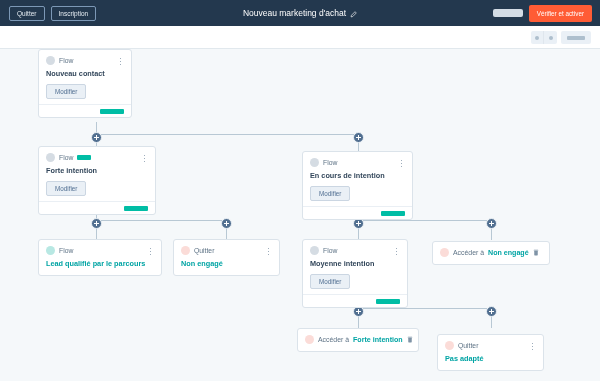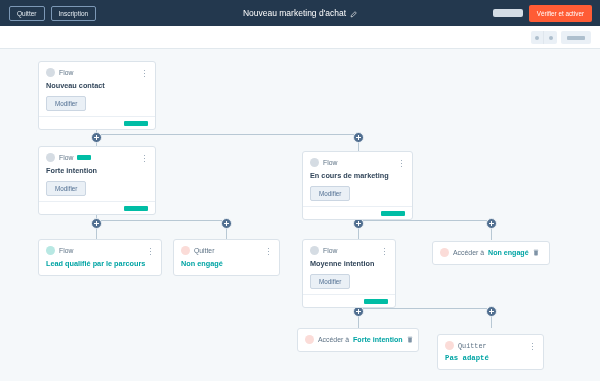--- a/index.html
+++ b/index.html
@@ -234,21 +234,21 @@
 
   <div class="plus" style="left:91px; top:83px;"></div>
   <div class="plus" style="left:353px; top:83px;"></div>
   <div class="plus" style="left:91px; top:169px;"></div>
   <div class="plus" style="left:221px; top:169px;"></div>
   <div class="plus" style="left:353px; top:169px;"></div>
   <div class="plus" style="left:486px; top:169px;"></div>
   <div class="plus" style="left:353px; top:257px;"></div>
   <div class="plus" style="left:486px; top:257px;"></div>
 
-  <div class="card" style="left:38px; top:12px; width:118px;">
+  <div class="card" style="left:38px; top:0; width:94px;">
     <div class="card-body">
       <div class="card-head">
         <span class="node-dot"></span>
         <span class="node-kind">Flow</span>
         <span class="kebab">
             <i></i>
             <i></i>
             <i></i>
           </span>
       </div>
@@ -284,21 +284,21 @@
     <div class="card-body">
       <div class="card-head">
         <span class="node-dot"></span>
         <span class="node-kind">Flow</span>
         <span class="kebab">
             <i></i>
             <i></i>
             <i></i>
           </span>
       </div>
-      <div class="node-title">En cours de marketing</div>
+      <div class="node-title">En cours de intention</div>
       <button class="edit-btn">Modifier</button>
     </div>
     <div class="card-foot">
       <span class="foot-bar"></span>
     </div>
   </div>
 
   <div class="card row-card" style="left:38px; top:190px; width:124px;">
     <div class="card-body">
       <div class="card-head">
@@ -322,21 +322,21 @@
         <span class="kebab">
             <i></i>
             <i></i>
             <i></i>
           </span>
       </div>
       <div class="node-title teal">Non engagé</div>
     </div>
   </div>
 
-  <div class="card" style="left:302px; top:190px; width:94px;">
+  <div class="card" style="left:302px; top:190px; width:106px;">
     <div class="card-body">
       <div class="card-head">
         <span class="node-dot"></span>
         <span class="node-kind">Flow</span>
         <span class="kebab">
             <i></i>
             <i></i>
             <i></i>
           </span>
       </div>
@@ -373,21 +373,21 @@
         <span class="trash" style="position:static;">
           <svg viewBox="0 0 10 12" width="6" height="7">
               <rect x="2" y="3" width="6" height="8" rx="1" fill="#7f93a6"></rect>
               <rect x="1" y="1.4" width="8" height="1.3" rx="0.6" fill="#7f93a6"></rect>
             </svg>
         </span>
       </div>
     </div>
   </div>
 
-  <div class="card row-card" style="left:437px; top:285px; width:107px;font-family:Liberation Mono, monospace;">
+  <div class="card row-card" style="left:437px; top:285px; width:107px;">
     <div class="card-body">
       <div class="card-head">
         <span class="node-dot pink"></span>
         <span class="node-kind">Quitter</span>
         <span class="kebab">
             <i></i>
             <i></i>
             <i></i>
           </span>
       </div>

